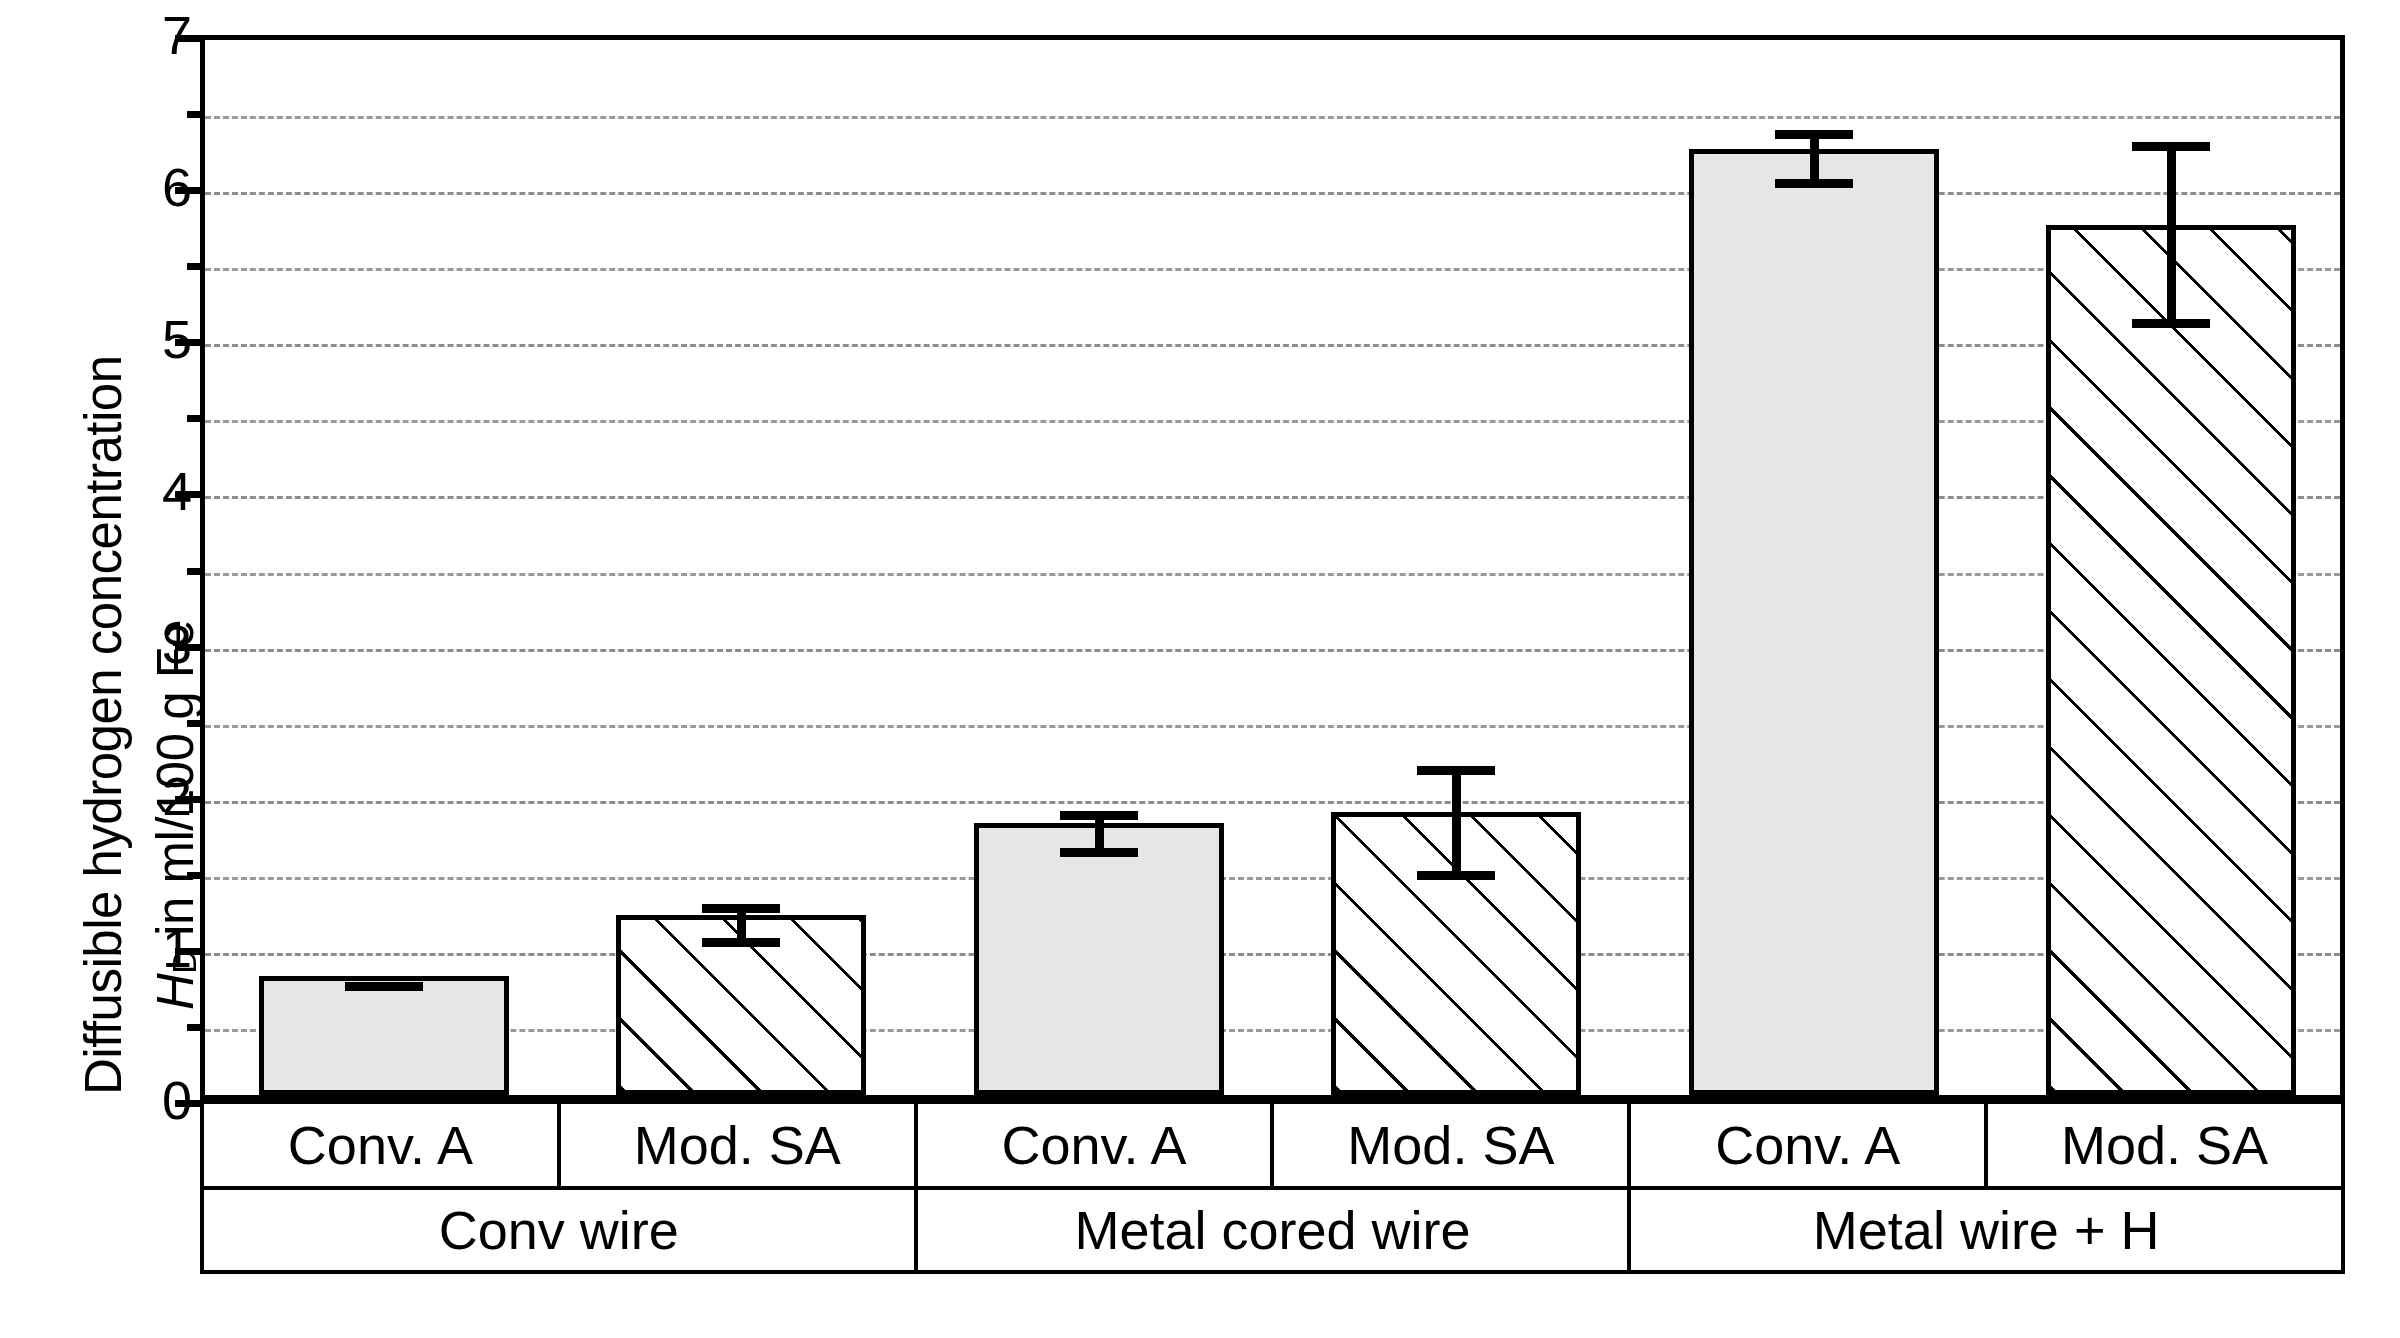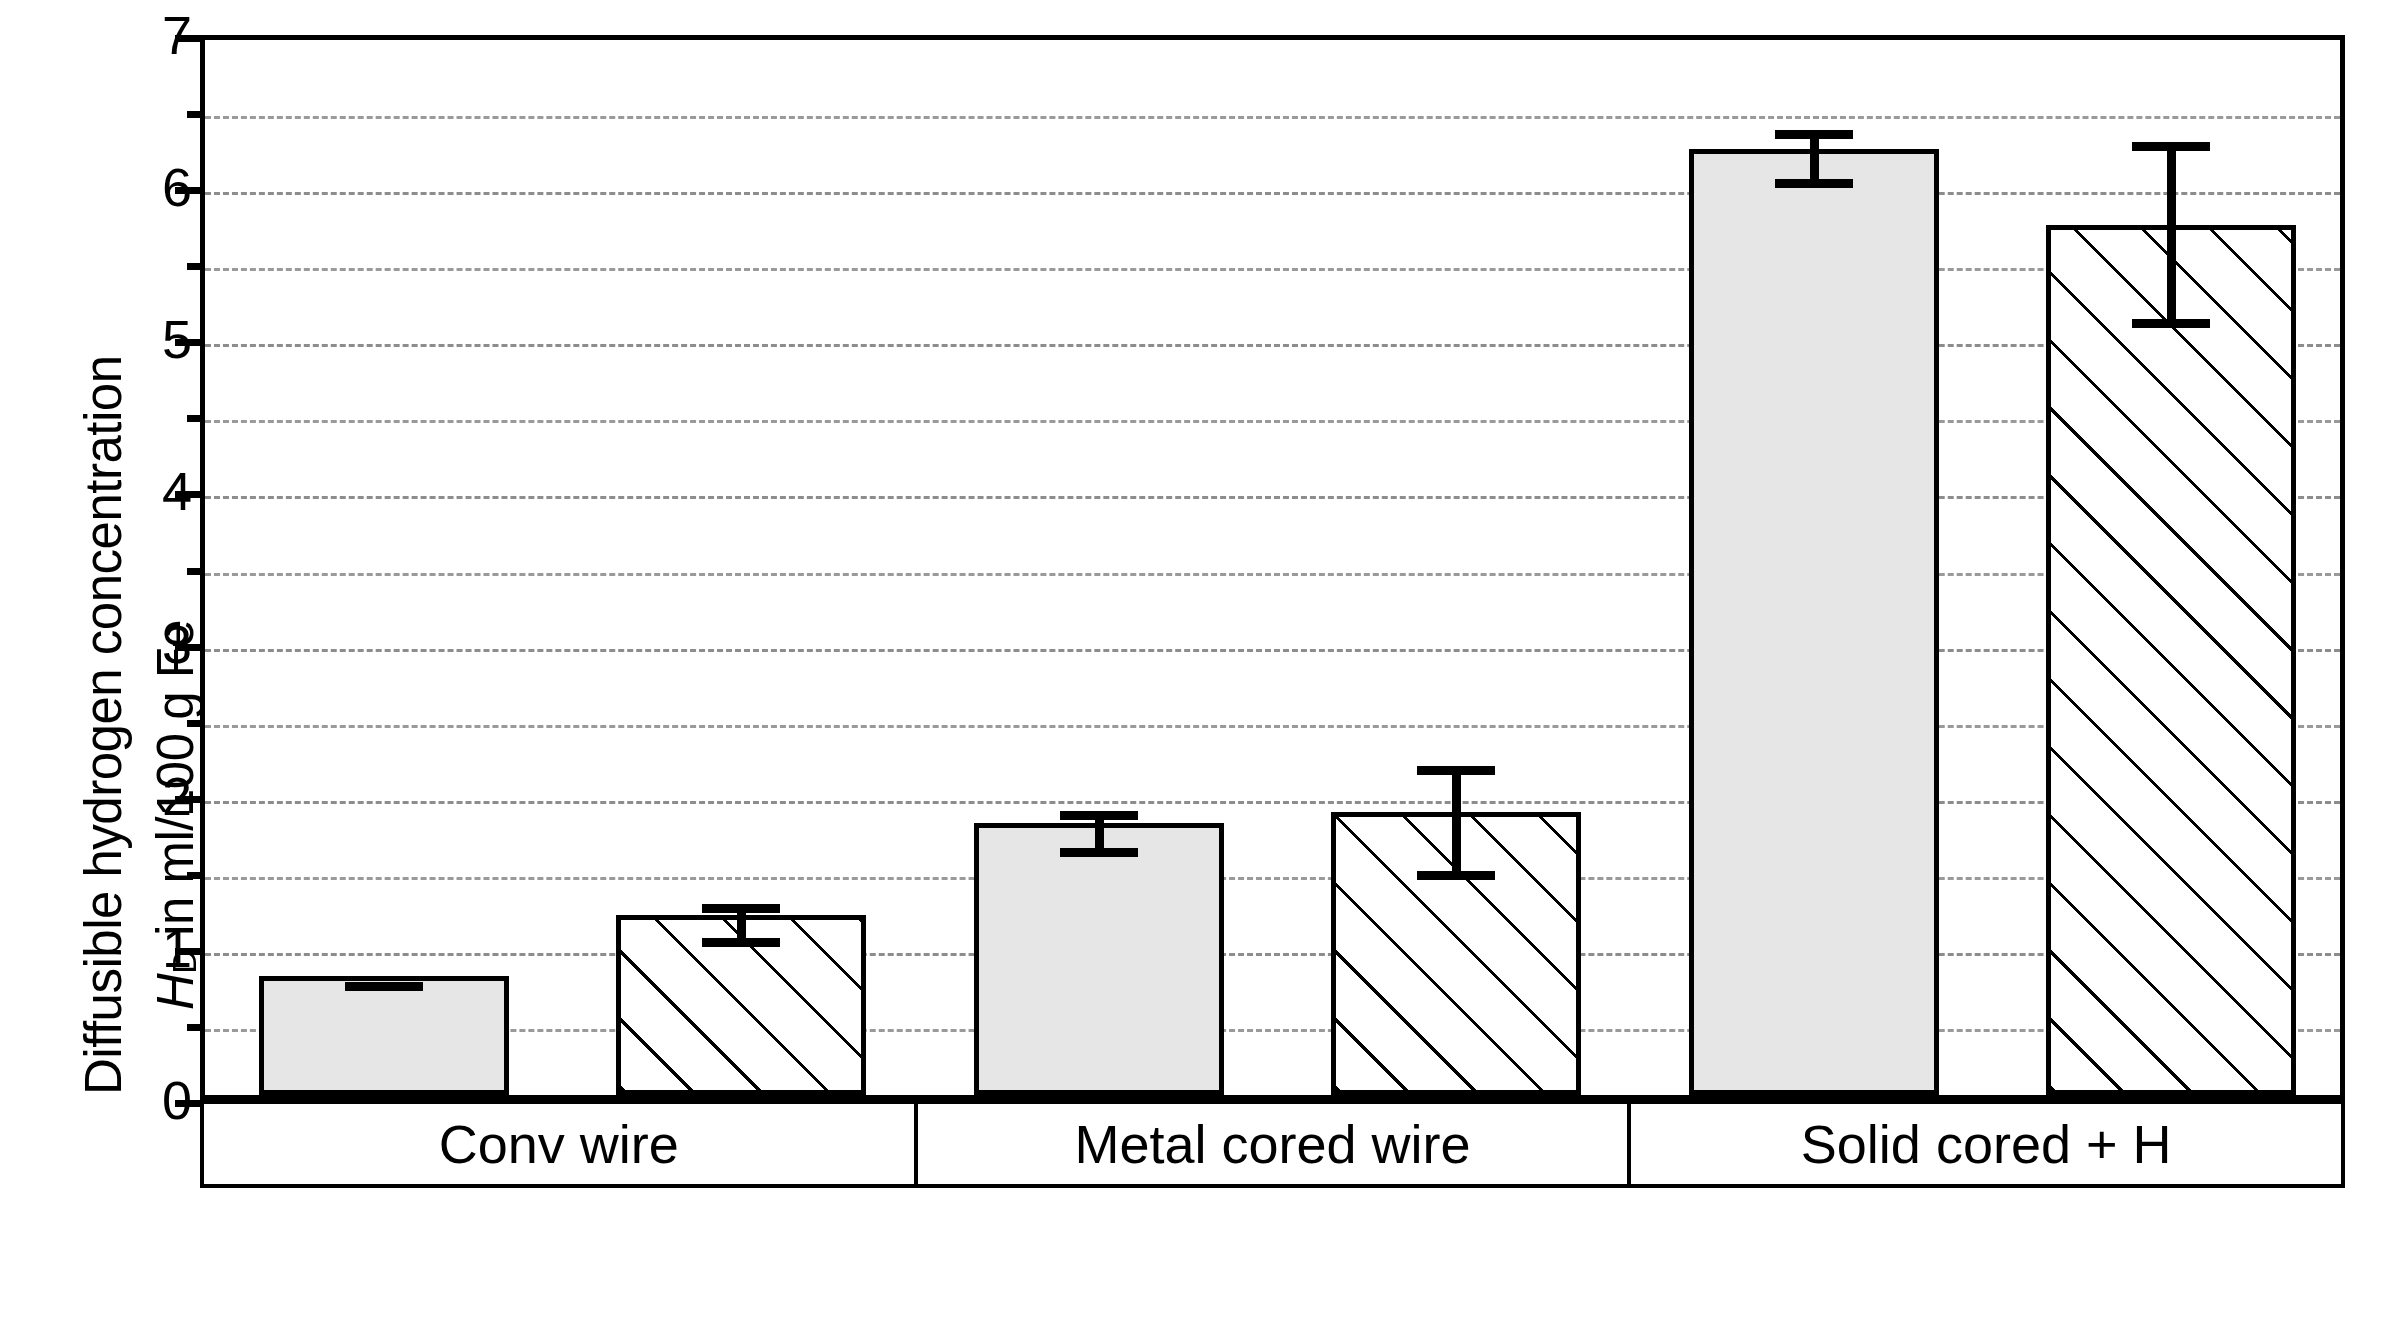--- a/index.html
+++ b/index.html
@@ -164,21 +164,29 @@
         <div class="errcap" style="left: 1569.75px; top: 89.7643px; width: 78px;"></div>
         <div class="errcap" style="left: 1569.75px; top: 138.579px; width: 78px;"></div>
         <div class="errbar" style="left: 1962.25px; top: 101.936px; height: 185.614px;"></div>
         <div class="errcap" style="left: 1927.25px; top: 101.936px; width: 78px;"></div>
         <div class="errcap" style="left: 1927.25px; top: 278.55px; width: 78px;"></div>
       </div>
   </div>
 
   <table id="cattable">
     <tbody>
+      <tr class="row-sub" id="row-sub">
+          <td>Conv. A</td>
+          <td>Mod. SA</td>
+          <td>Conv. A</td>
+          <td>Mod. SA</td>
+          <td>Conv. A</td>
+          <td>Mod. SA</td>
+        </tr>
       <tr class="row-group" id="row-group">
           <td colspan="2">Conv wire</td>
           <td colspan="2">Metal cored wire</td>
-          <td colspan="2">Solid cored + H</td>
+          <td colspan="2">Metal wire + H</td>
         </tr>
     </tbody>
   </table>
 
 </div>
 
 </body></html>

